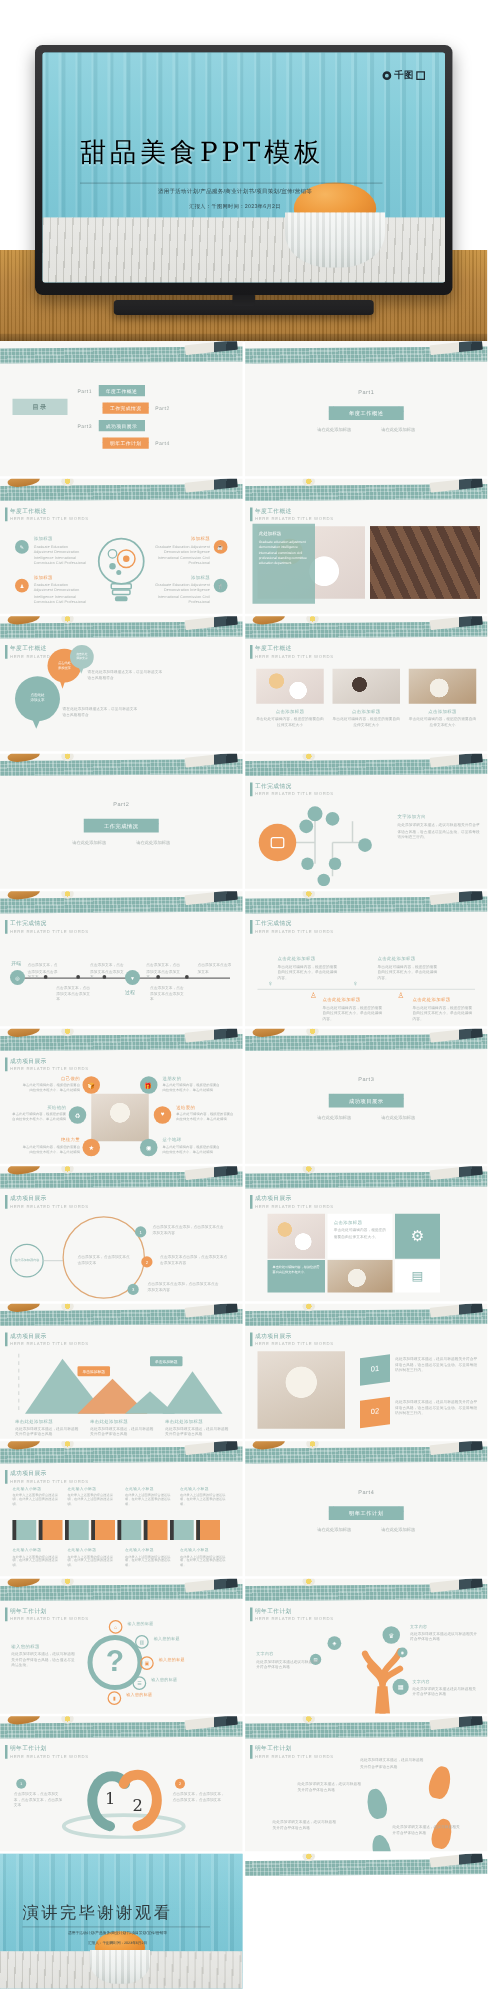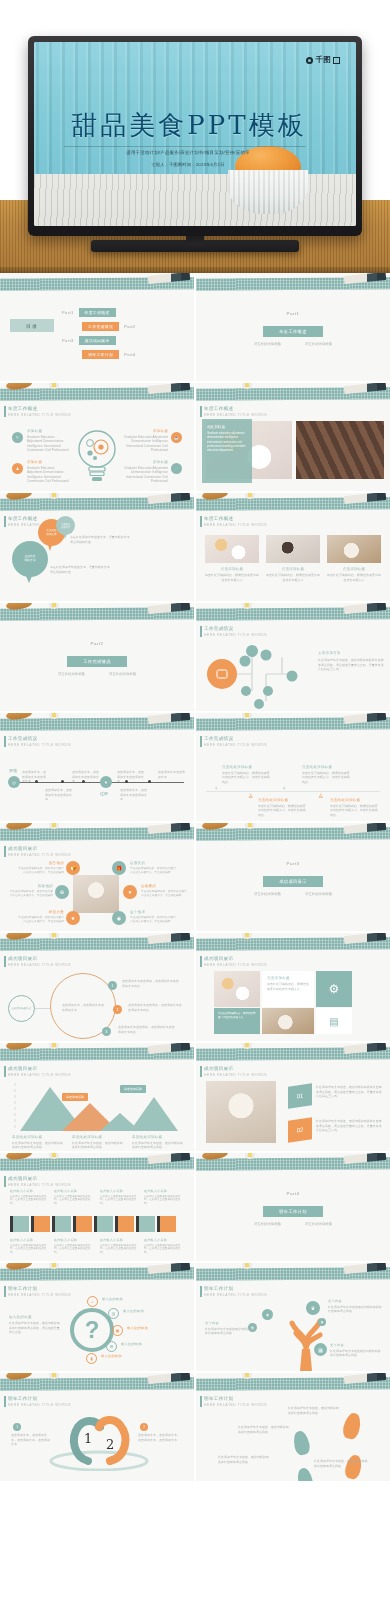--- a/index.html
+++ b/index.html
@@ -71,22 +71,22 @@
   .db-cake { position:absolute; border-radius:50% 50% 28% 28%/62% 62% 38% 38%;
     background:radial-gradient(ellipse at 38% 28%, #f7b55f 0%, #ef9a3c 48%, #d87a22 100%); }
 
   .tv-logo { position:absolute; right:16px; top:13px; display:flex; align-items:center; gap:2px; }
   .tv-logo .lg-ring{ width:7px; height:7px; border-radius:50%; border:2px solid #1e2b33; }
   .tv-logo .lg-tx{ font-size:7.5px; color:#1e2b33; font-weight:bold; letter-spacing:.3px; }
   .tv-logo .lg-sq{ width:7px;height:7px;border:1px solid #1e2b33; display:inline-block; }
 
   .tv-title{
     position:absolute; left:30px; top:66px; width:250px;
-    font-family:"DejaVu Serif", serif; font-size:26px; letter-spacing:3px;
-    color:#0c4a6e; text-shadow:0 1px 1px rgba(255,255,255,.35);text-align:center;
+    font-family:"DejaVu Serif", serif; font-size:21px; letter-spacing:3px;
+    color:#000000; text-shadow:0 1px 1px rgba(255,255,255,.35);
   }
   .tv-rule{ position:absolute; left:30px; top:104px; width:242px; height:1px; background:rgba(40,60,65,.28); }
   .tv-sub{ position:absolute; left:30px; top:108px; width:248px; text-align:center;
     font-size:4.4px; letter-spacing:.25px; color:#31464c; }
   .tv-meta{ position:absolute; left:30px; top:120px; width:248px; text-align:center;
     font-size:4.2px; letter-spacing:.25px; color:#31464c; }
 
   
   .grid { position:relative; width:390px; padding:0; }
   .row { display:flex; gap:2px; margin-bottom:2px; }
@@ -872,14 +872,35 @@
       <div style="position:absolute;left:150px;top:82px;width:15px;height:24px;border-radius:45% 45% 38% 38%/60% 60% 40% 40%;background:#ef9a57;transform:rotate(14deg);"></div>
       <div style="position:absolute;left:98px;top:58px;width:15px;height:24px;border-radius:45% 45% 38% 38%/60% 60% 40% 40%;background:#8cb8b2;transform:rotate(-12deg);"></div>
       <div style="position:absolute;left:102px;top:95px;width:14px;height:22px;border-radius:45% 45% 38% 38%/60% 60% 40% 40%;background:#8cb8b2;transform:rotate(-12deg);"></div>
       <div class="txt" style="position:absolute;left:92px;top:33px;width:52px;">此处添加详细文本描述，建议与标题相关并符合整体语言风格</div>
       <div class="txt" style="position:absolute;left:42px;top:52px;width:52px;">此处添加详细文本描述，建议与标题相关并符合整体语言风格</div>
       <div class="txt" style="position:absolute;left:22px;top:82px;width:52px;">此处添加详细文本描述，建议与标题相关并符合整体语言风格</div>
       <div class="txt" style="position:absolute;left:118px;top:86px;width:54px;">此处添加详细文本描述，建议与标题相关并符合整体语言风格</div>
     </div>
   </div>
 
+  <div class="row">
+    <div class="slide" style="background:#7cc8d6;">
+      <div class="dessert-bg">
+        <div class="db-wood"></div>
+        <div class="db-table"></div>
+        <div class="db-cake" style="left:76px;top:62px;width:40px;height:21px;"></div>
+        <div class="db-bowl" style="left:72px;top:77px;width:48px;height:27px;"></div>
+      </div>
+      <div class="end-title">演讲完毕谢谢观看</div>
+      <div class="end-rule"></div>
+      <div class="end-sub">适用于活动计划/产品服务/商业计划书/项目策划/宣传/营销等</div>
+      <div class="end-meta">汇报人：千图网时间：2023年6月2日</div>
+    </div>
+    <div class="slide blank">
+      <div class="band">
+        <div class="tape"></div>
+        <div class="flower" style="left:46px;"></div>
+        <div class="pen"></div>
+      </div>
+    </div>
+  </div>
 
 </div>
 
 </body></html>

